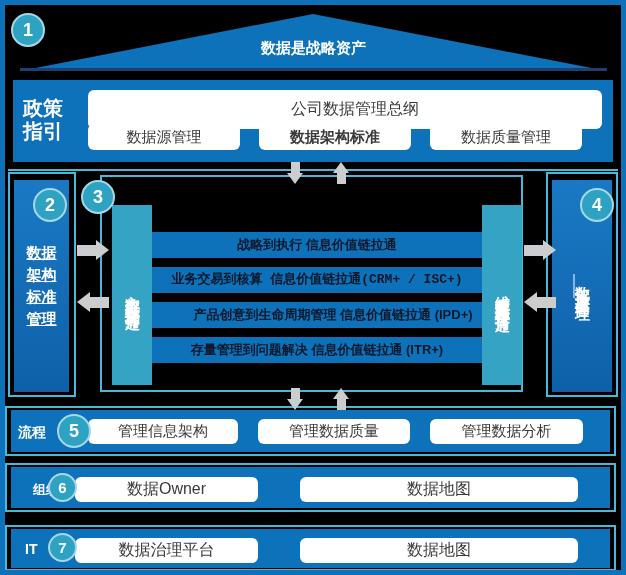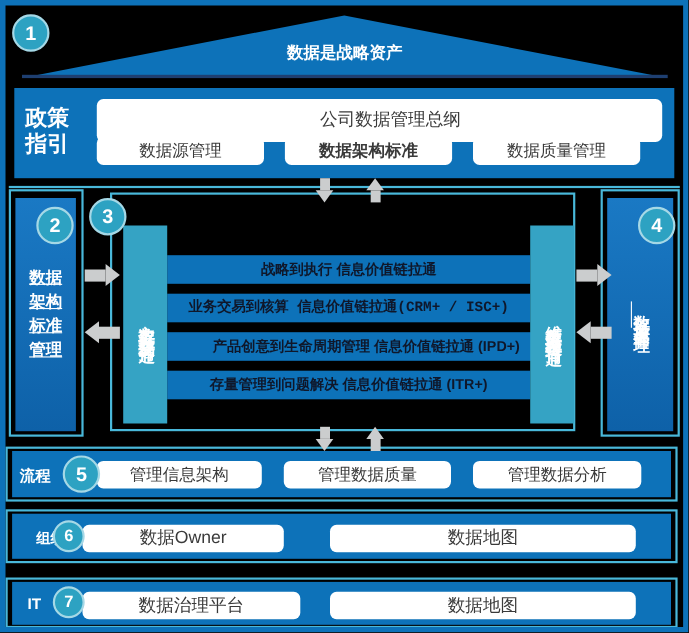--- a/index.html
+++ b/index.html
@@ -183,15 +183,15 @@
   <div class="band-bar" style="top:467px;height:41px;"></div>
   <div class="band-label" style="left:33px;top:481px;font-size:13px;">组织</div>
   <div class="num-circle small" style="left:48px;top:473px;">6</div>
   <div class="wbox band-wbox" style="left:75px;top:477px;width:183px;font-size:16px;">数据Owner</div>
   <div class="wbox band-wbox" style="left:300px;top:477px;width:278px;font-size:16px;">数据地图</div>
 
   <div class="band-frame" style="top:525px;height:46px;"></div>
   <div class="band-bar" style="top:529px;height:39px;"></div>
   <div class="band-label" style="left:25px;top:541px;font-size:14px;">IT</div>
   <div class="num-circle small" style="left:48px;top:533px;">7</div>
-  <div class="wbox band-wbox" style="left:75px;top:538px;width:198px;font-size:16px;">数据治理平台</div>
+  <div class="wbox band-wbox" style="left:75px;top:538px;width:183px;font-size:16px;">数据治理平台</div>
   <div class="wbox band-wbox" style="left:300px;top:538px;width:278px;font-size:16px;">数据地图</div>
 </div>
 
 </body></html>

